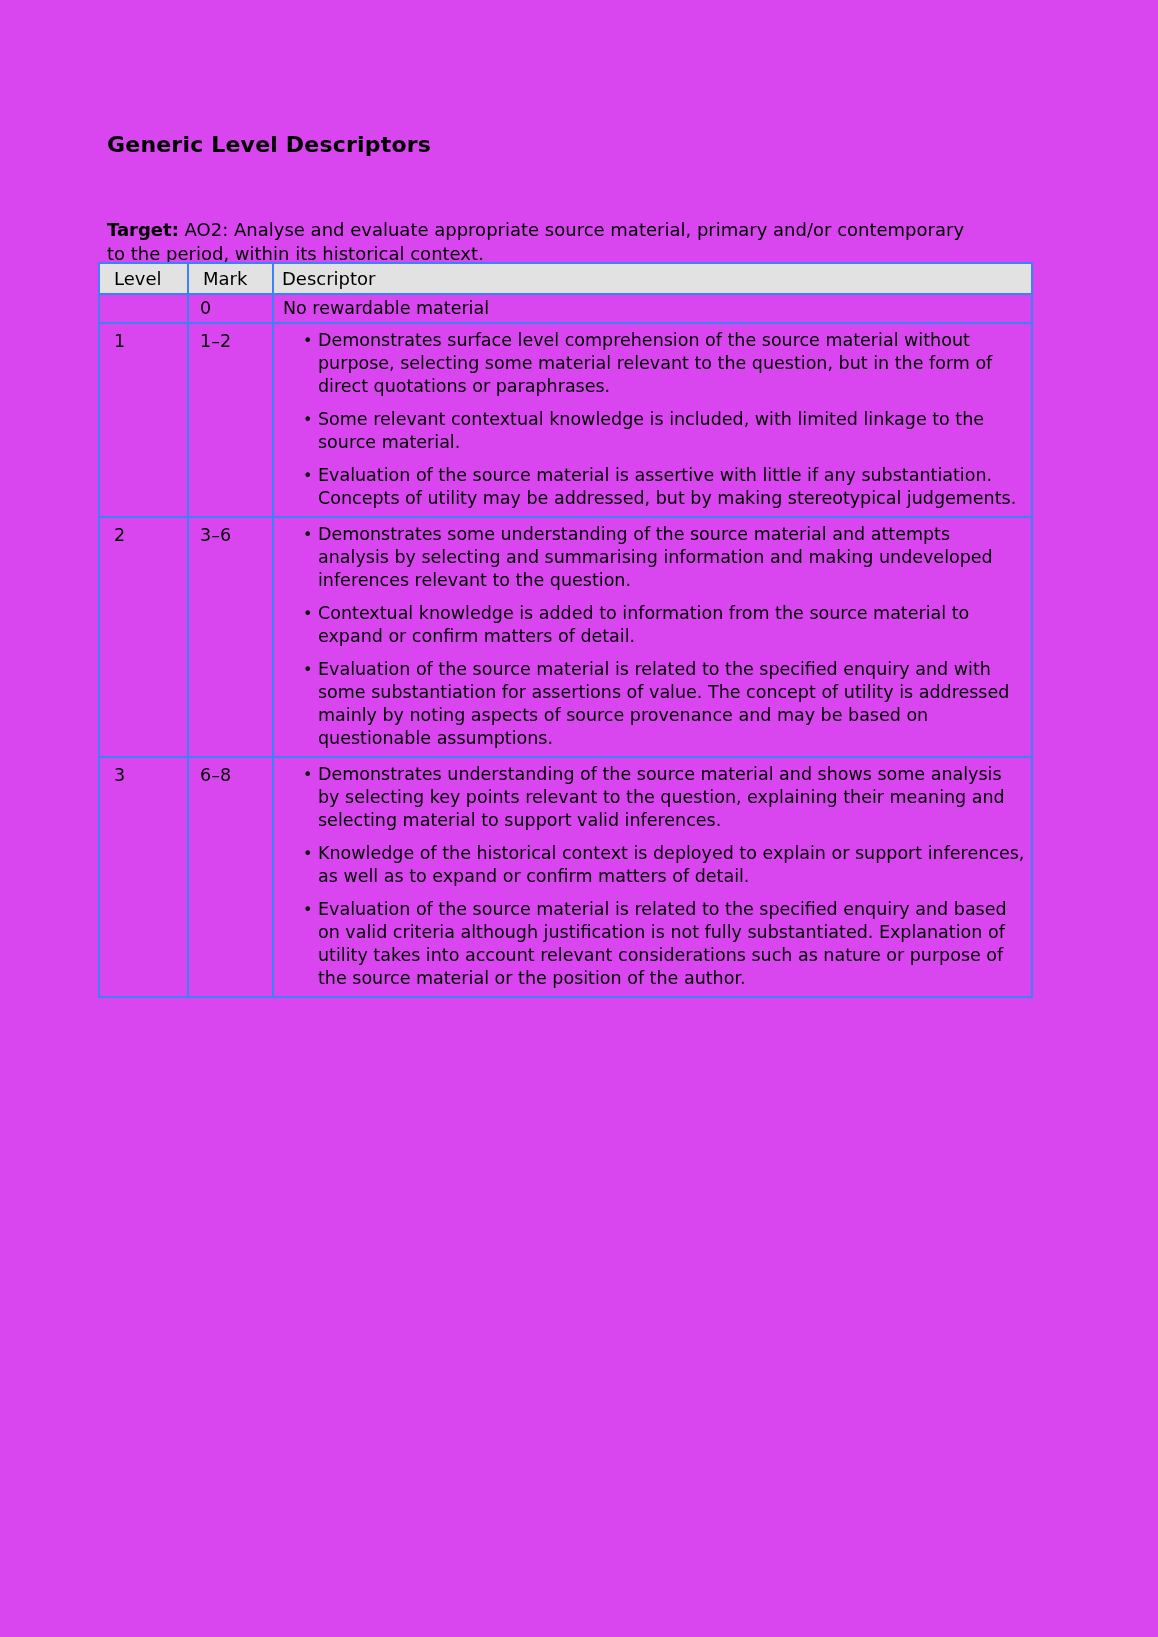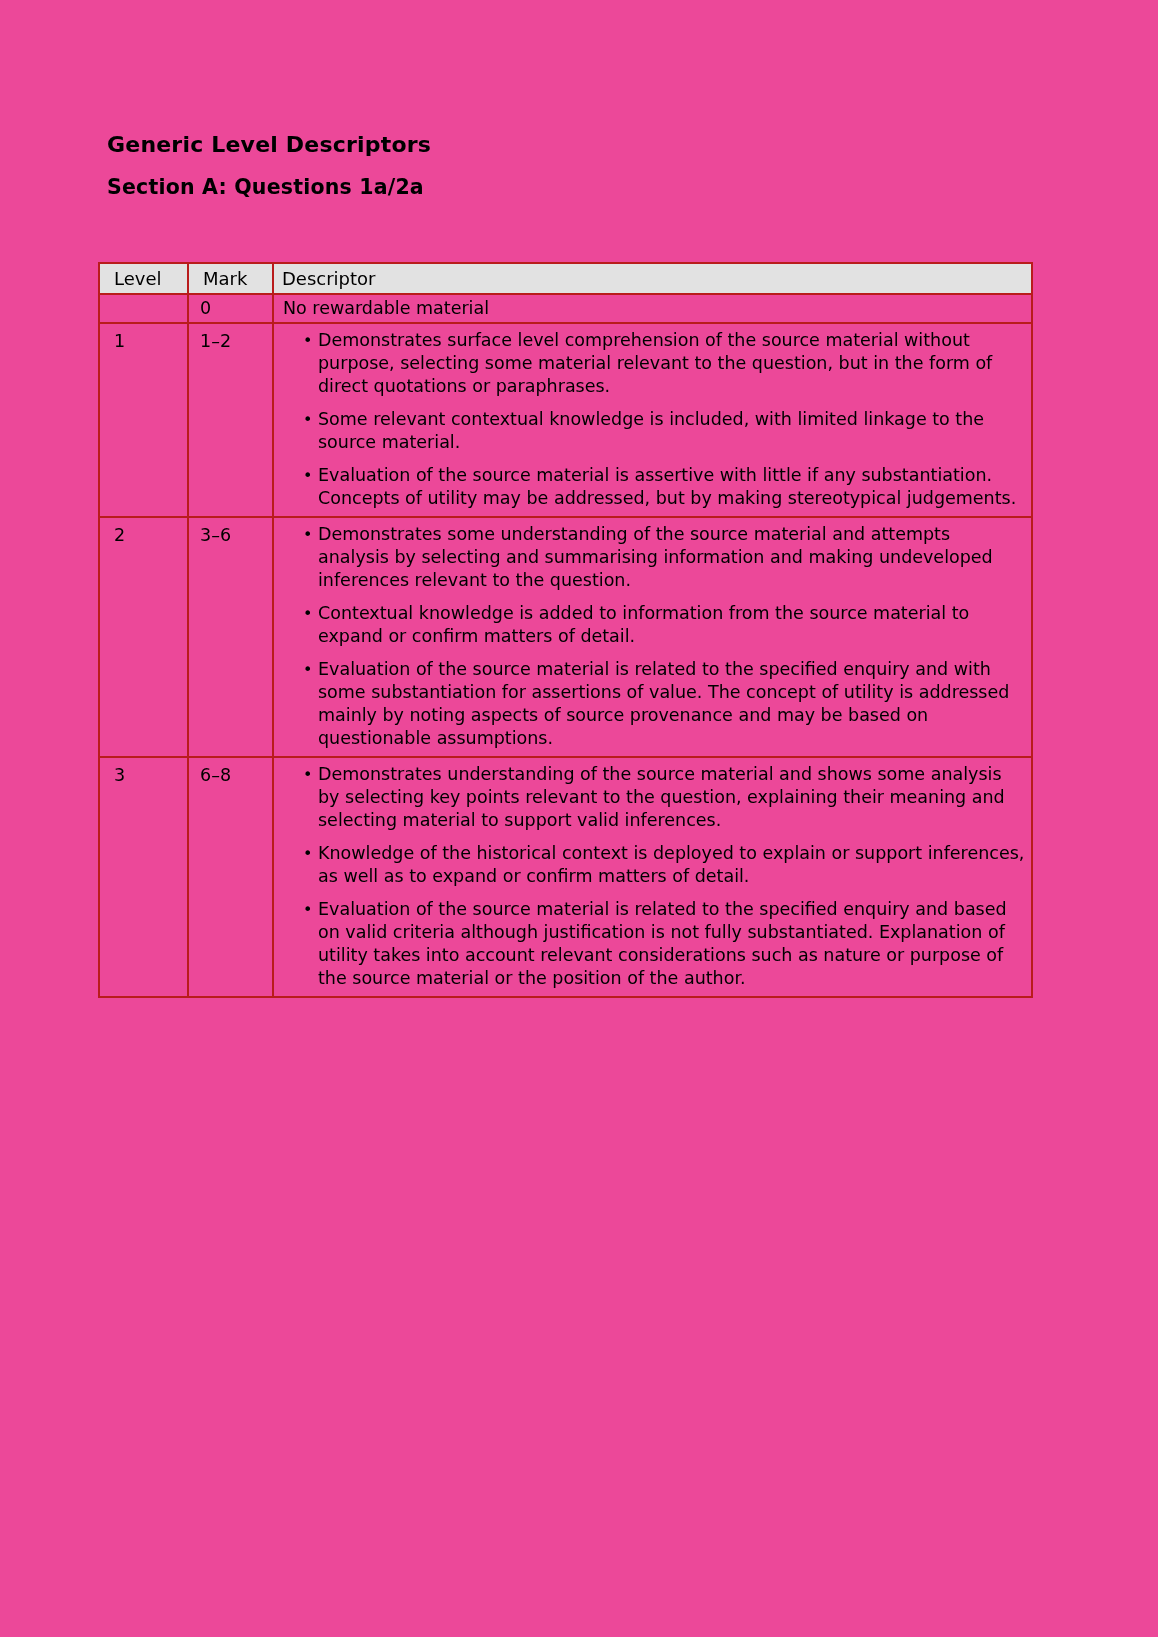--- a/index.html
+++ b/index.html
@@ -4,21 +4,21 @@
 <style>
   html, body {
     margin: 0;
     padding: 0;
     background: #ffffff;
   }
   .page {
     position: relative;
     width: 1158px;
     height: 1637px;
-    background: #ec4899;
+    background: #d946ef;
     color: #000000;
     font-family: "DejaVu Sans", "Liberation Sans", sans-serif;
     overflow: hidden;
   }
   .doc-title {
     position: absolute;
     left: 107px;
     top: 117px;
     font-size: 22px;
     font-weight: bold;
@@ -50,21 +50,21 @@
     width: 935px;
     border-collapse: collapse;
     table-layout: fixed;
     font-size: 17.5px;
     line-height: 23px;
   }
   table.descriptors col.c-level { width: 89px; }
   table.descriptors col.c-mark  { width: 85px; }
   table.descriptors th,
   table.descriptors td {
-    border: 2px solid #b91c1c;
+    border: 2px solid #3b82f6;
     vertical-align: top;
     text-align: left;
     font-weight: normal;
   }
   th.h-cell {
     background: #e2e2e2;
     font-weight: bold;
     font-size: 18px;
     padding: 3px 4px 3px 14px;
   }
@@ -105,22 +105,22 @@
     flex: 1;
   }
 </style>
 </head>
 <body>
 
 <div class="page">
 
   <h1 class="doc-title">Generic Level Descriptors</h1>
 
-  <h2 class="section-heading">Section A: Questions 1a/2a</h2>
-
+
+  <p class="target-para"><span class="target-label">Target:</span><span> AO2: Analyse and evaluate appropriate source material, primary and/or contemporary to the period, within its historical context.</span></p>
 
   <table class="descriptors">
     <colgroup>
       <col class="c-level">
       <col class="c-mark">
       <col class="c-desc">
     </colgroup>
     <thead>
       <tr>
         <th class="h-cell h-level">Level</th>

